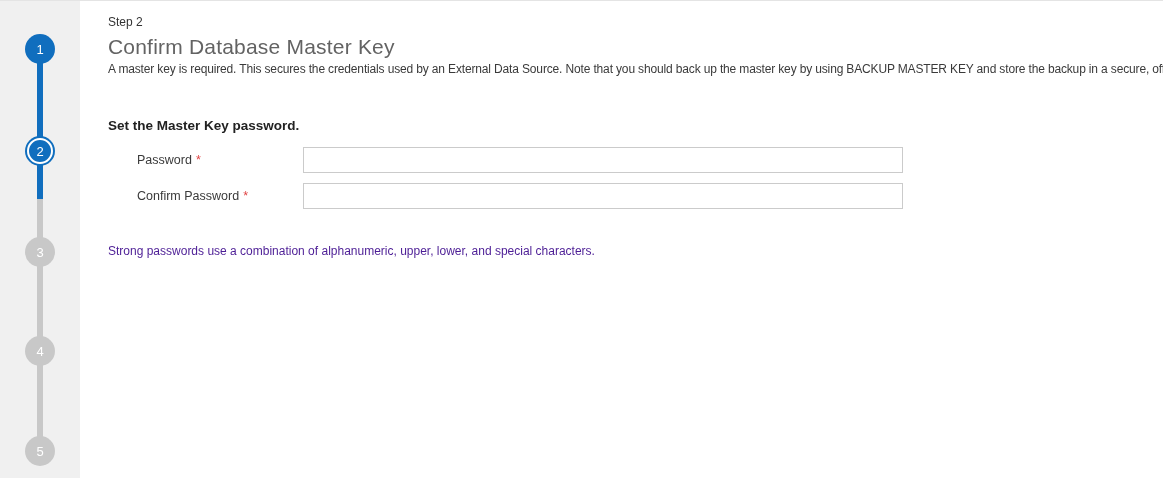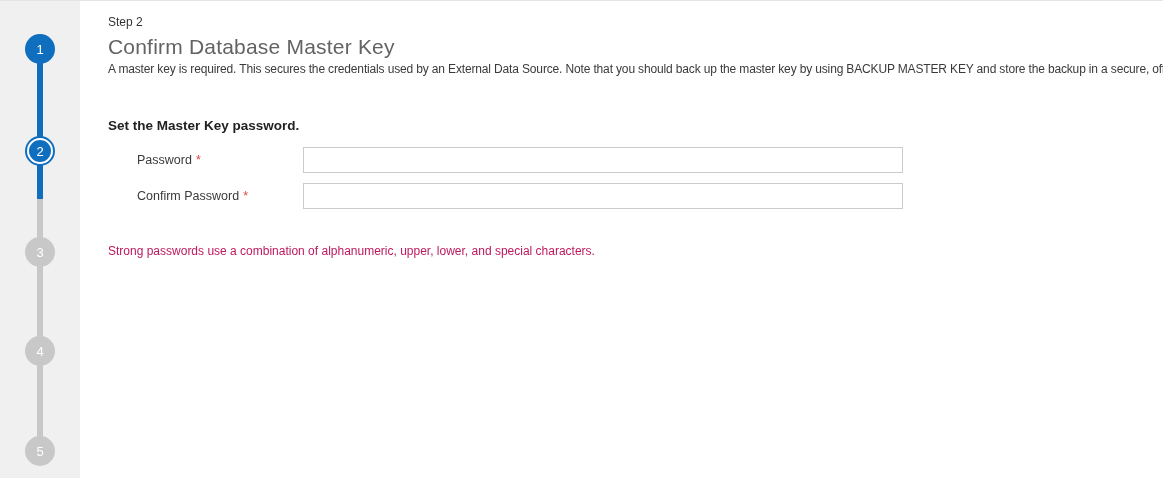--- a/index.html
+++ b/index.html
@@ -77,21 +77,21 @@
   .field-input {
     position:absolute; left:195px; top:0;
     width:600px; height:26px;
     border:1px solid #cbcbcb; background:#ffffff;
     font-family:"Liberation Sans", sans-serif;
     font-size:12.5px; color:#333333; padding:0 6px;
     outline:none;
   }
   .hint {
     position:absolute; top:243px; left:0;
-    font-size:12px; color:#be185d;
+    font-size:12px; color:#4c1d95;
   }
 </style>
 </head>
 <body>
 
 <div class="stepper">
   <div class="track blue"></div>
   <div class="track gray"></div>
 
   <div id="step1" class="step-circle done">

